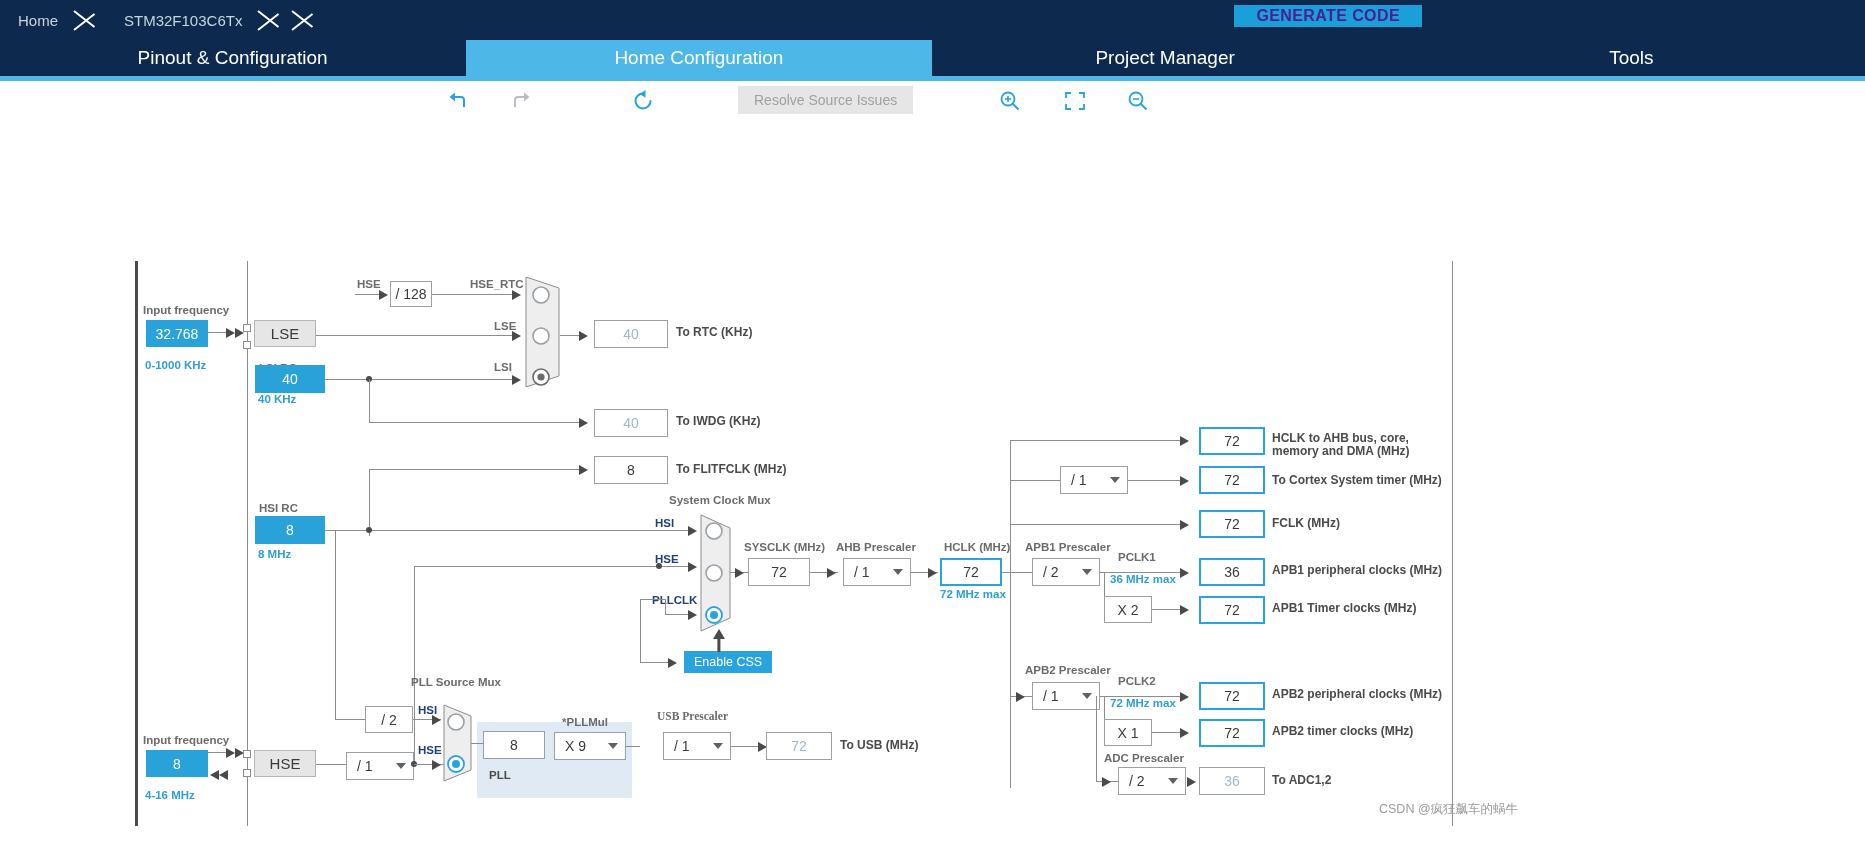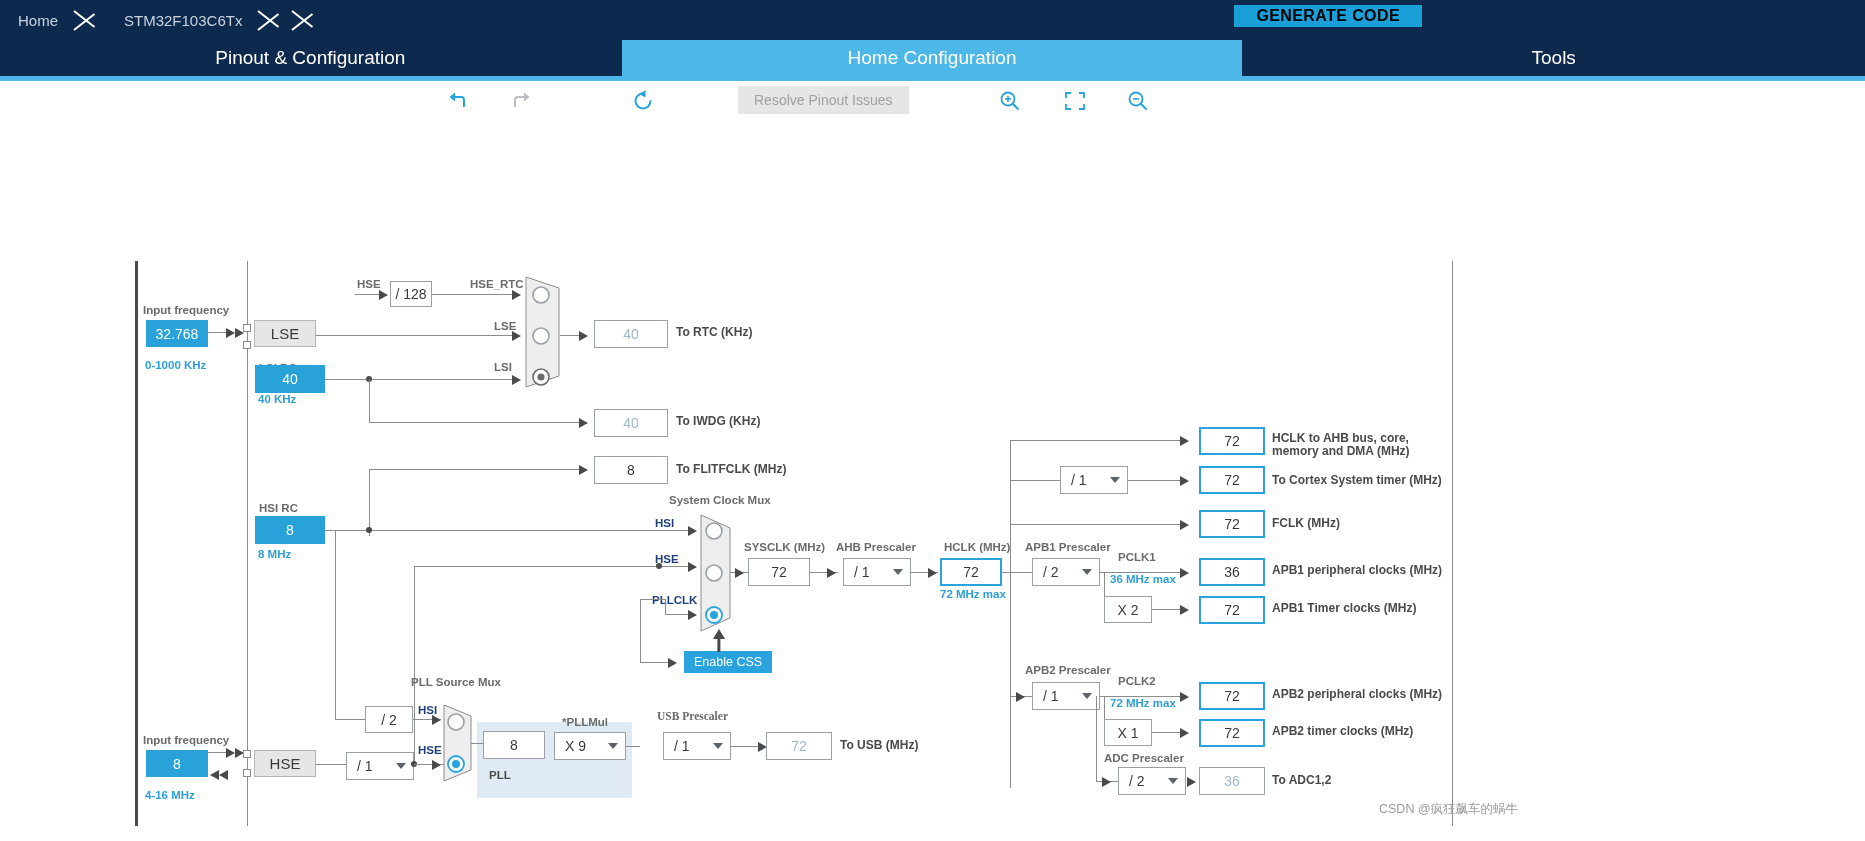--- a/index.html
+++ b/index.html
@@ -46,21 +46,21 @@
   }
   .chev::before { top: 10px; transform: rotate(38deg); transform-origin: left center; }
   .chev::after  { bottom: 9px; transform: rotate(-38deg); transform-origin: left center; }
 
   .gen-code-btn {
     position: absolute;
     right: 443px;
     top: 5px;
     height: 22px;
     background: #1b9fd8;
-    color: #000000;
+    color: #4c1d95;
     font-size: 16px;
     font-weight: bold;
     letter-spacing: .4px;
     display: flex; align-items: center; justify-content: center;
     padding: 0 22px;
     border: none;
     cursor: pointer;
   }
 
   
@@ -251,20 +251,21 @@
       <span>STM32F103C6Tx</span>
     </div>
   <div class="chev"></div>
   <div class="chev"></div>
   <button class="gen-code-btn">GENERATE CODE</button>
 </div>
 
 <div class="tab-bar">
   <div class="tab">Pinout &amp; Configuration</div>
   <div class="tab active">Home Configuration</div>
+  <div class="tab">Project Manager</div>
   <div class="tab">Tools</div>
 </div>
 <div class="tab-underline"></div>
 
 <div class="toolbar">
   <div class="tb-icon" style="left:443px;top:5px;">
     <svg class="tb-svg" width="24" height="20" viewBox="0 0 24 20">
         <path d="M18 16 L18 9 Q18 6 15 6 L5 6" stroke="#29a3dd" stroke-width="2" fill="none"></path>
         <path d="M9 1.5 L3.5 6 L9 10.5 Z" fill="#29a3dd"></path>
       </svg>
@@ -274,21 +275,21 @@
         <path d="M6 16 L6 9 Q6 6 9 6 L19 6" stroke="#b9bdc2" stroke-width="2" fill="none"></path>
         <path d="M15 1.5 L20.5 6 L15 10.5 Z" fill="#b9bdc2"></path>
       </svg>
   </div>
   <div class="tb-icon" style="left:629px;top:5px;">
     <svg class="tb-svg" width="24" height="22" viewBox="0 0 24 22">
         <path d="M18.5 11 A7.5 7.5 0 1 1 11 3.5" stroke="#29a3dd" stroke-width="2" fill="none" stroke-linecap="round"></path>
         <path d="M13.5 0 L7.5 4.2 L13.5 7.6 Z" fill="#29a3dd"></path>
       </svg>
   </div>
-  <button class="tb-btn" style="left:738px;">Resolve Pinout Issues</button>
+  <button class="tb-btn" style="left:738px;">Resolve Source Issues</button>
   <div class="tb-icon" style="left:995px;top:5px;">
     <svg class="tb-svg" width="22" height="22" viewBox="0 0 22 22">
         <circle cx="9" cy="9" r="6.5" stroke="#29a3dd" stroke-width="1.8" fill="none"></circle>
         <line x1="13.5" y1="13.5" x2="19.5" y2="19.5" stroke="#29a3dd" stroke-width="2"></line>
         <line x1="6" y1="9" x2="12" y2="9" stroke="#29a3dd" stroke-width="1.6"></line>
         <line x1="9" y1="6" x2="9" y2="12" stroke="#29a3dd" stroke-width="1.6"></line>
       </svg>
   </div>
   <div class="tb-icon" style="left:1060px;top:5px;">
     <svg class="tb-svg" width="22" height="20" viewBox="0 0 22 20">

